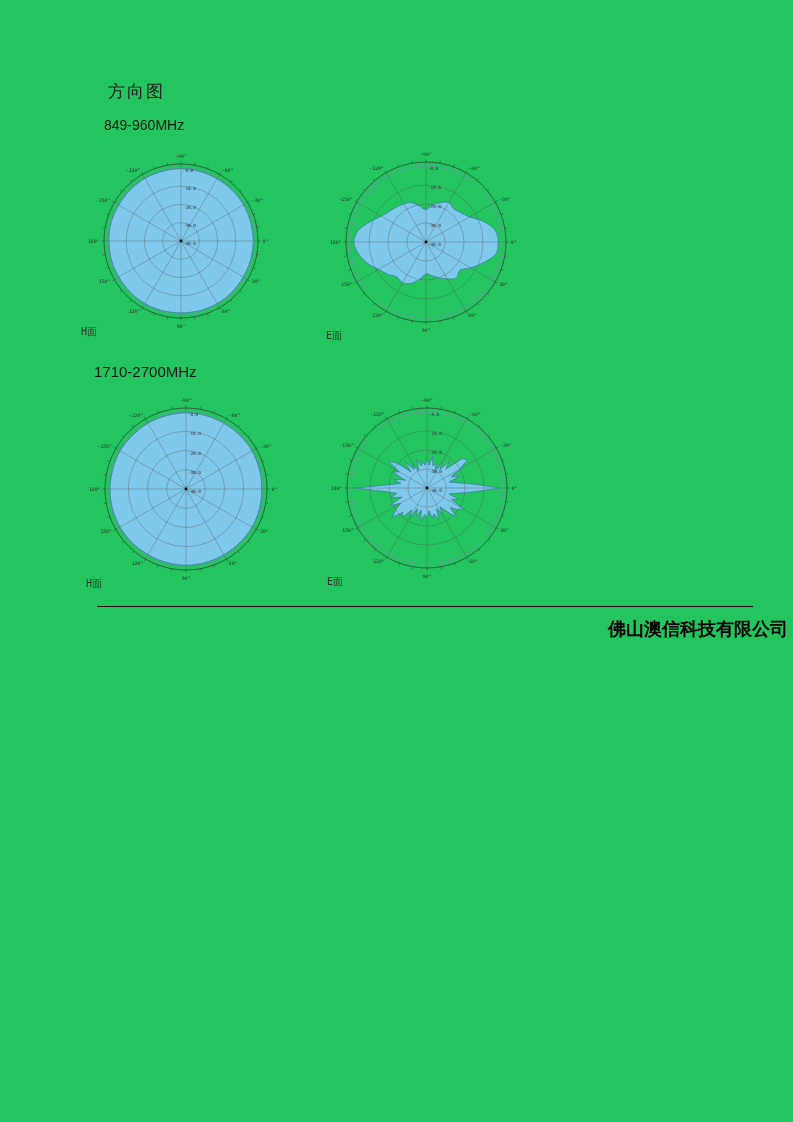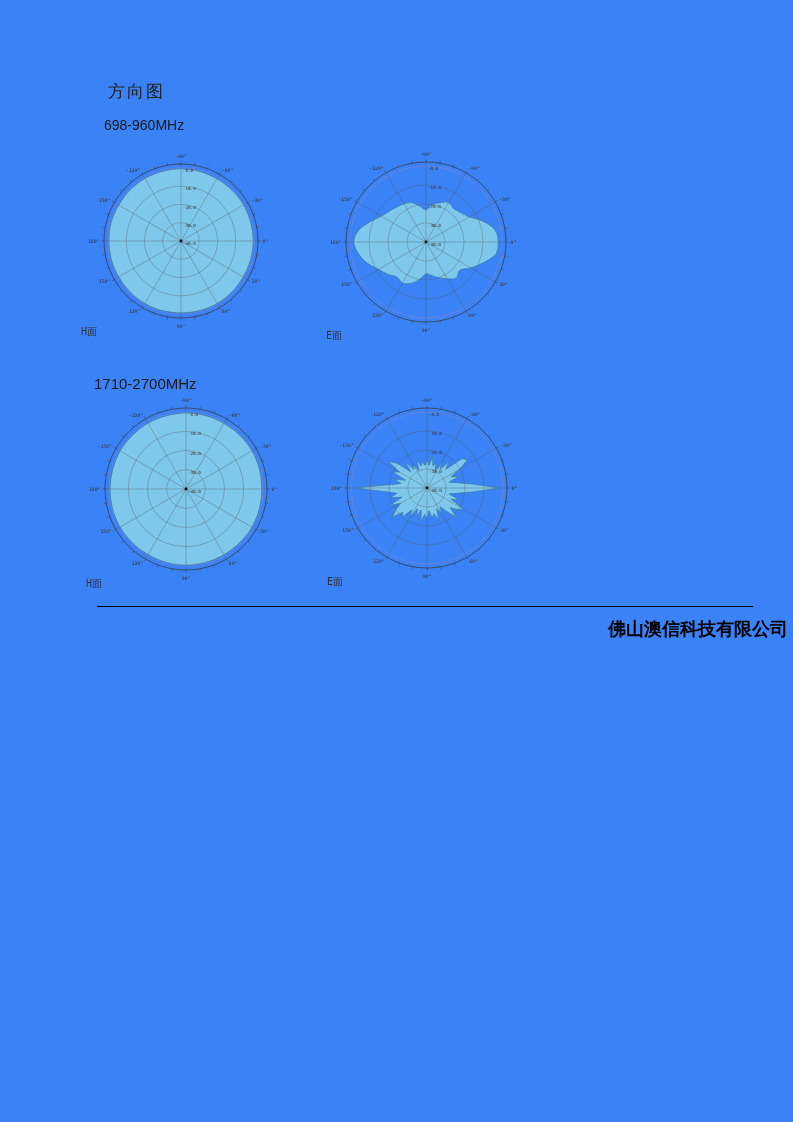--- a/index.html
+++ b/index.html
@@ -1,42 +1,42 @@
 <!DOCTYPE html>
 <html><head>
 <meta charset="utf-8">
 <style>
   html,body{margin:0;padding:0;background:#ffffff;}
   body{font-family:"Liberation Sans",sans-serif;color:#111;}
-  .page{position:relative;width:793px;height:1122px;background:#3b82f6;overflow:hidden;}
+  .page{position:relative;width:793px;height:1122px;background:#22c55e;overflow:hidden;}
   .doc-title{position:absolute;left:108px;top:80px;font-family:"Liberation Serif",serif;
              font-size:17px;letter-spacing:2px;color:#222;}
   .band-label-1{position:absolute;left:104px;top:117px;font-size:14px;color:#1a1a1a;}
-  .band-label-2{position:absolute;left:94px;top:363px;font-size:15px;color:#1a1a1a;margin-top:12px;}
+  .band-label-2{position:absolute;left:94px;top:363px;font-size:15px;color:#1a1a1a;}
   .chart-box{position:absolute;width:200px;height:200px;}
   .chart-box svg{position:absolute;left:0;top:0;}
   .chart-caption{position:absolute;left:0;width:200px;
                  font-family:"DejaVu Sans Mono",monospace;font-size:10px;color:#333;}
   #c1{left:81px;top:141px;}   #c1 .chart-caption{top:184px;}
   #c2{left:326px;top:142px;}  #c2 .chart-caption{top:187px;}
   #c3{left:86px;top:389px;}   #c3 .chart-caption{top:188px;}
   #c4{left:327px;top:388px;}  #c4 .chart-caption{top:187px;}
   .divider{position:absolute;left:97px;top:606px;width:656px;border-top:1.6px solid #000;}
   .footer-company{position:absolute;left:0;top:617px;width:752px;text-align:right;
                   font-weight:bold;font-size:18px;color:#000;
                   font-family:"Liberation Sans",sans-serif;margin-left:36px;}
 </style>
 </head>
 <body>
 
 <div class="page">
 
   <div class="doc-title">方向图</div>
 
-  <div class="band-label-1">698-960MHz</div>
+  <div class="band-label-1">849-960MHz</div>
 
   <div id="c1" class="chart-box">
     <svg width="200" height="200" viewBox="0 0 200 200">
         <path d="M27.95,100.00C27.92,93.78,28.59,87.29,30.23,81.30C31.86,75.31,34.62,69.44,37.76,64.07C40.90,58.69,44.70,53.49,49.05,49.05C53.40,44.61,58.50,40.55,63.88,37.44C69.27,34.33,75.33,32.02,81.35,30.40C87.37,28.79,93.78,27.76,100.00,27.76C106.22,27.76,112.66,28.74,118.65,30.40C124.64,32.07,130.55,34.65,135.93,37.76C141.32,40.87,146.51,44.70,150.95,49.05C155.39,53.40,159.45,58.50,162.56,63.88C165.67,69.27,167.98,75.33,169.60,81.35C171.21,87.37,172.24,93.78,172.24,100.00C172.24,106.22,171.26,112.66,169.60,118.65C167.93,124.64,165.35,130.55,162.24,135.93C159.13,141.32,155.30,146.51,150.95,150.95C146.60,155.39,141.50,159.45,136.12,162.56C130.73,165.67,124.67,168.05,118.65,169.60C112.63,171.15,106.22,171.87,100.00,171.87C93.78,171.87,87.37,171.15,81.35,169.60C75.33,168.05,69.27,165.67,63.88,162.56C58.50,159.45,53.40,155.39,49.05,150.95C44.70,146.51,40.87,141.32,37.76,135.93C34.65,130.55,32.04,124.64,30.40,118.65C28.77,112.66,27.98,106.22,27.95,100.00Z" fill="#7EC8EB" stroke="none"></path>
         <line x1="177" y1="100" x2="23" y2="100" stroke="#555555" stroke-width="0.35"></line>
         <line x1="166.6839560914018" y1="138.5" x2="33.31604390859822" y2="61.50000000000001" stroke="#555555" stroke-width="0.35"></line>
         <line x1="138.5" y1="166.68395609140177" x2="61.49999999999999" y2="33.31604390859823" stroke="#555555" stroke-width="0.35"></line>
         <line x1="100" y1="177" x2="100" y2="23" stroke="#555555" stroke-width="0.35"></line>
         <line x1="61.500000000000014" y1="166.6839560914018" x2="138.5" y2="33.31604390859822" stroke="#555555" stroke-width="0.35"></line>
         <line x1="33.31604390859822" y1="138.5" x2="166.6839560914018" y2="61.50000000000001" stroke="#555555" stroke-width="0.35"></line>

